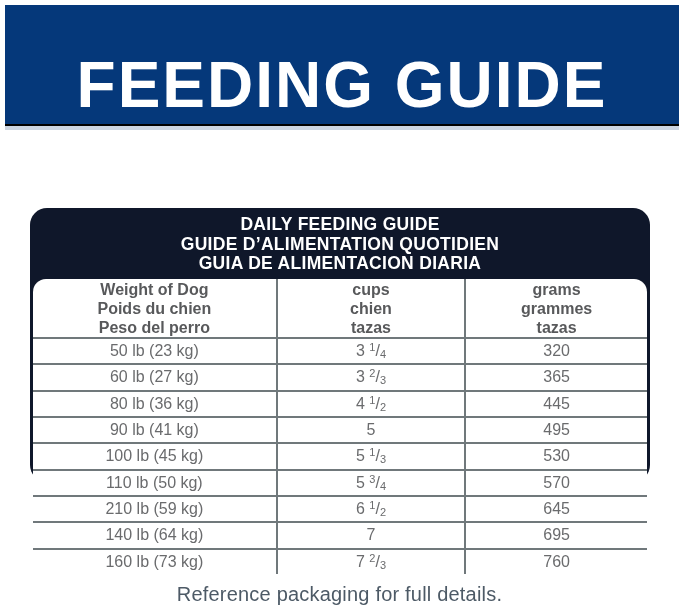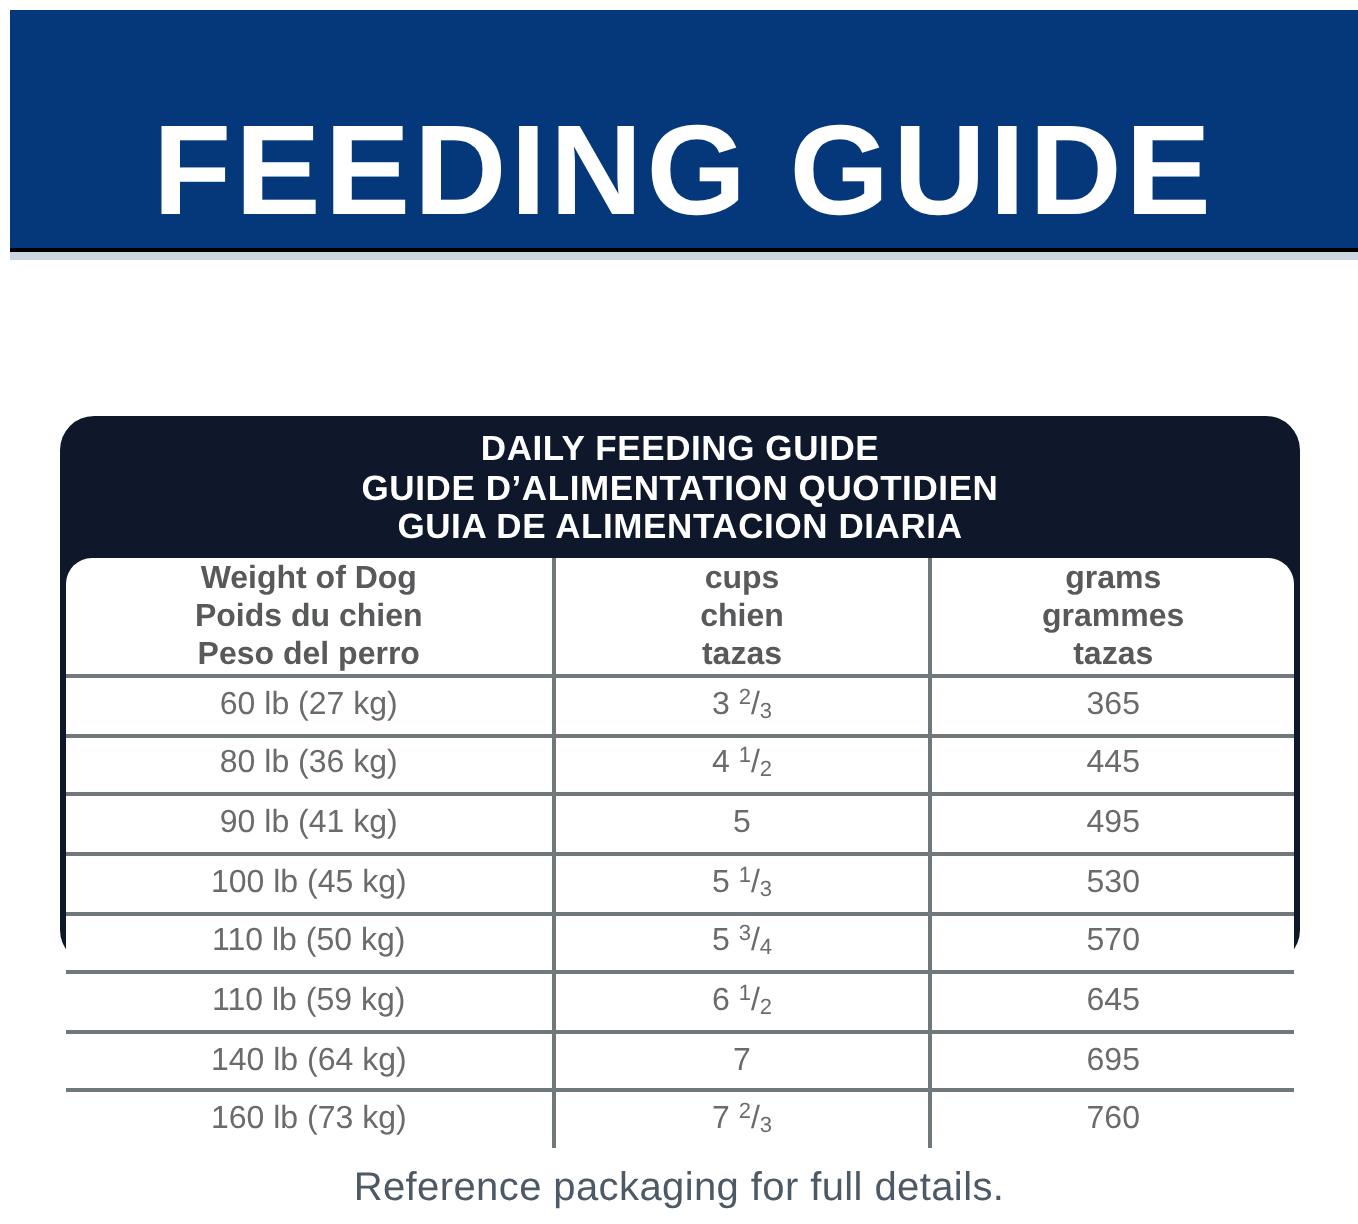--- a/index.html
+++ b/index.html
@@ -150,20 +150,25 @@
               <div>tazas</div>
             </th>
             <th>
               <div>grams</div>
               <div>grammes</div>
               <div>tazas</div>
             </th>
           </tr>
         </thead>
         <tbody>
+  <tr>
+    <td><span class="rw">50 lb (23 kg)</span></td>
+    <td><span class="whole">3</span><span class="frac"> <sup class="fr-num">1</sup>/<sub class="fr-den">4</sub></span></td>
+    <td><span class="rg">320</span></td>
+  </tr>
 
   <tr>
     <td><span class="rw">60 lb (27 kg)</span></td>
     <td><span class="whole">3</span><span class="frac"> <sup class="fr-num">2</sup>/<sub class="fr-den">3</sub></span></td>
     <td><span class="rg">365</span></td>
   </tr>
 
   <tr>
     <td><span class="rw">80 lb (36 kg)</span></td>
     <td><span class="whole">4</span><span class="frac"> <sup class="fr-num">1</sup>/<sub class="fr-den">2</sub></span></td>
@@ -183,21 +188,21 @@
   </tr>
 
   <tr>
     <td><span class="rw">110 lb (50 kg)</span></td>
     <td><span class="whole">5</span><span class="frac"> <sup class="fr-num">3</sup>/<sub class="fr-den">4</sub></span></td>
     <td><span class="rg">570</span></td>
   </tr>
 
 
   <tr>
-    <td><span class="rw">110 lb (59 kg)</span></td>
+    <td><span class="rw">210 lb (59 kg)</span></td>
     <td><span class="whole">6</span><span class="frac"> <sup class="fr-num">1</sup>/<sub class="fr-den">2</sub></span></td>
     <td><span class="rg">645</span></td>
   </tr>
 
   <tr>
     <td><span class="rw">140 lb (64 kg)</span></td>
     <td><span class="whole">7</span></td>
     <td><span class="rg">695</span></td>
   </tr>
 

